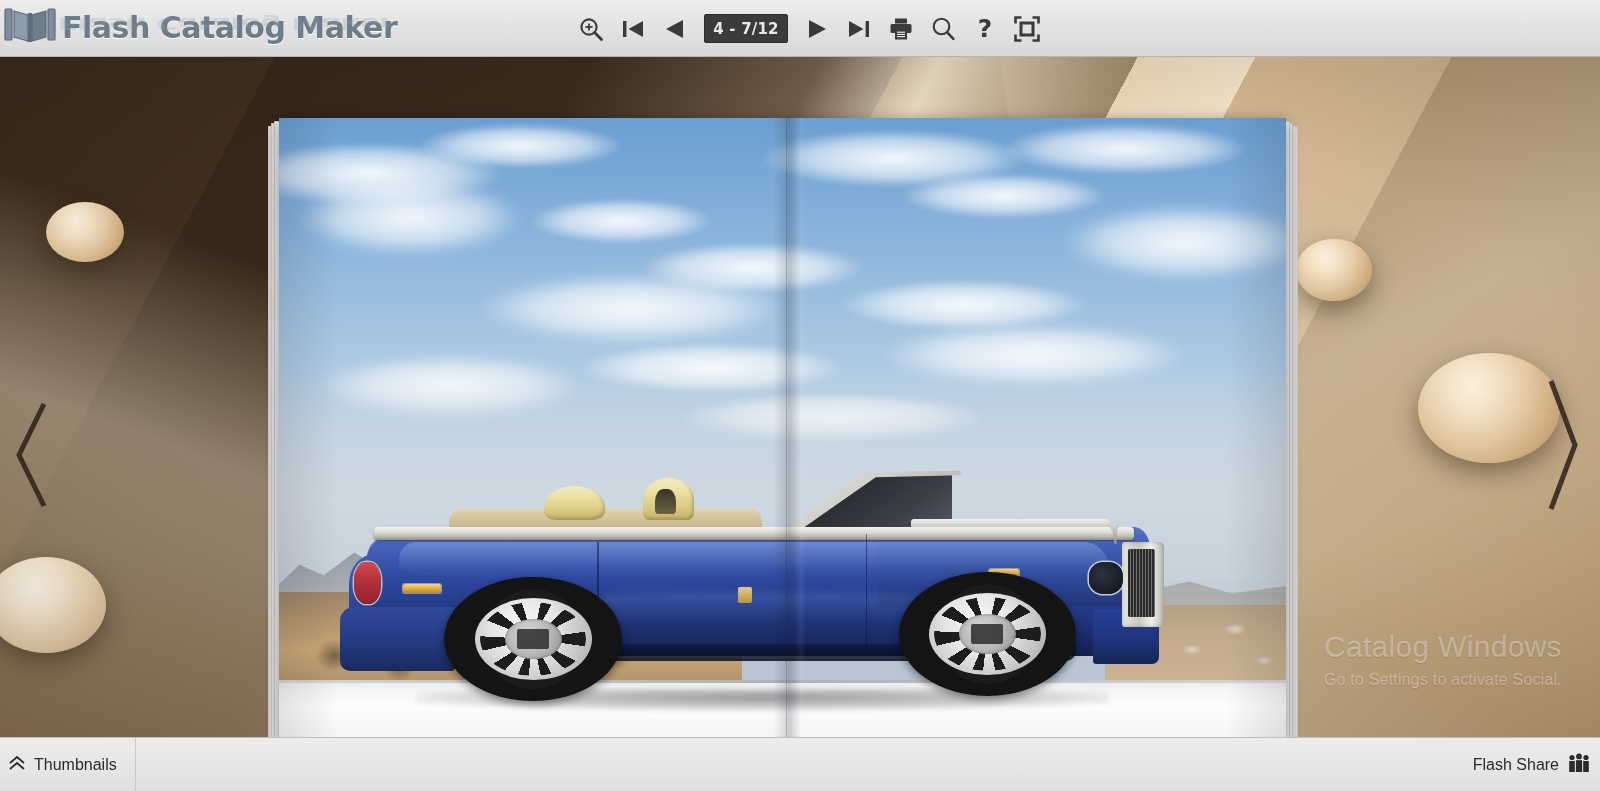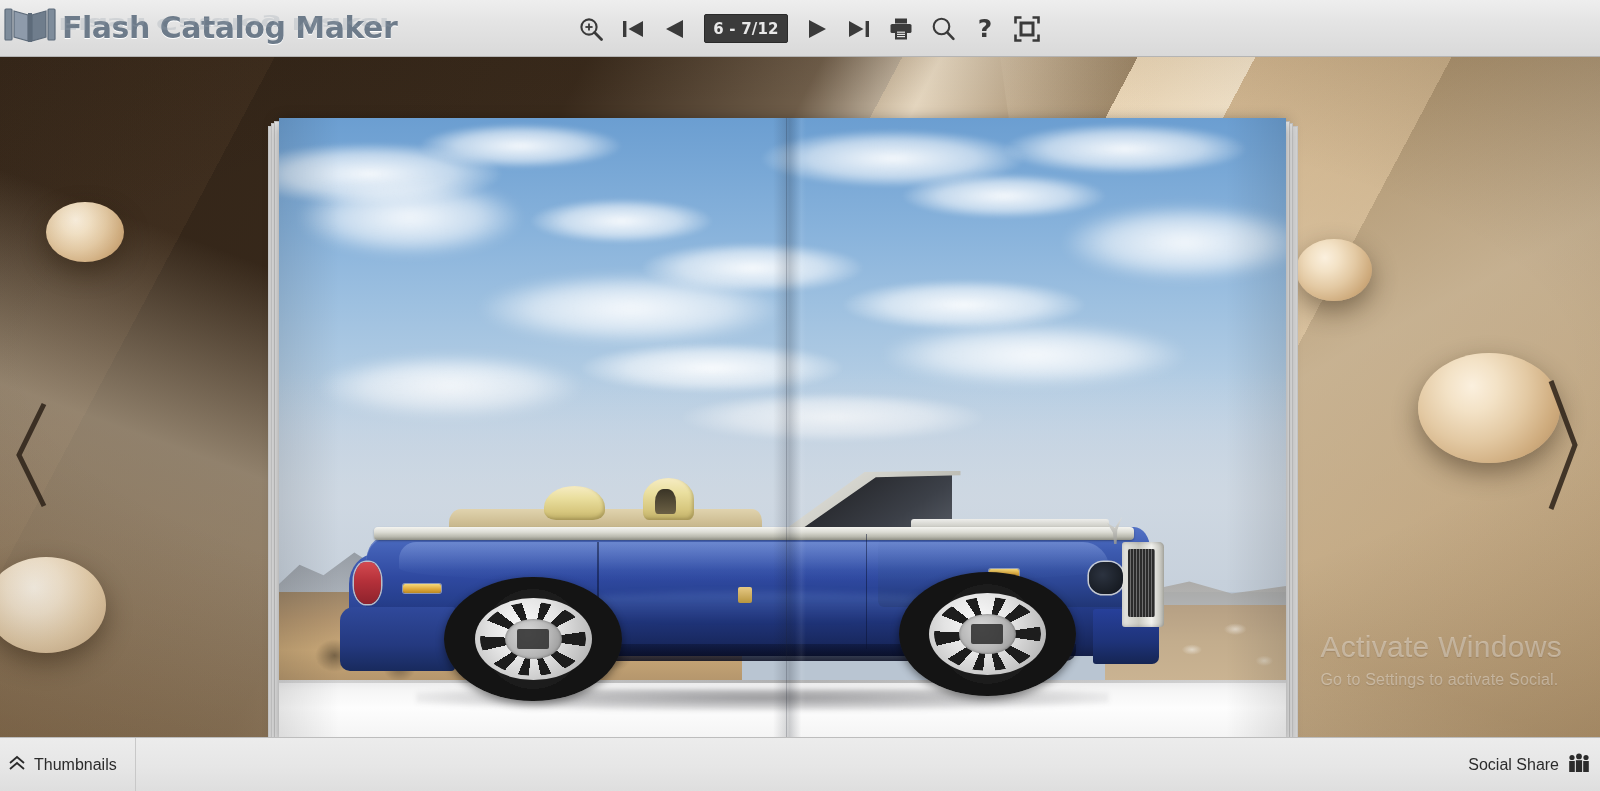--- a/index.html
+++ b/index.html
@@ -584,21 +584,21 @@
       </div>
 
       <div class="tb" title="Previous Page">
         <span>
           <svg width="26" height="24" viewBox="0 0 26 24">
             <polygon points="21,3 21,21 4,12" class="ic"></polygon>
           </svg>
         </span>
       </div>
 
-      <div id="page-indicator" title="6 - 7/12">6 - 7/12</div>
+      <div id="page-indicator" title="6 - 7/12">4 - 7/12</div>
 
       <div class="tb" title="Next Page">
         <span>
           <svg width="26" height="24" viewBox="0 0 26 24">
             <polygon points="5,3 5,21 22,12" class="ic"></polygon>
           </svg>
         </span>
       </div>
 
       <div class="tb" title="Last Page">
@@ -775,40 +775,40 @@
           <div id="gutter-line"></div>
           <div id="spread-shade"></div>
         </div>
 
         <div class="page-half" id="page-left"></div>
         <div class="page-half" id="page-right"></div>
       </div>
     </div>
 
     <div id="watermark">
-      <div id="wm-title">Activate Windows</div>
+      <div id="wm-title">Catalog Windows</div>
       <div id="wm-sub">Go to Settings to activate Social.</div>
     </div>
 
   </div>
 
   <div id="bottombar">
 
     <div id="thumbs-btn">
       <span>
         <svg width="18" height="18" viewBox="0 0 18 18">
           <path d="M2 9 L9 3 L16 9" fill="none" stroke="#2b2b2b" stroke-width="1.8"></path>
           <path d="M2 15 L9 9 L16 15" fill="none" stroke="#2b2b2b" stroke-width="1.8"></path>
         </svg>
       </span>
       <span>Thumbnails</span>
     </div>
 
     <div id="social-btn">
-      <span>Social Share</span>
+      <span>Flash Share</span>
       <span>
         <svg width="22" height="20" viewBox="0 0 22 20">
           <circle cx="4" cy="4.5" r="2.6" fill="#2b2b2b"></circle>
           <rect x="1.2" y="8" width="5.6" height="11" fill="#2b2b2b"></rect>
           <circle cx="11" cy="3.4" r="2.9" fill="#2b2b2b"></circle>
           <rect x="7.9" y="7.2" width="6.2" height="11.8" fill="#2b2b2b"></rect>
           <circle cx="18" cy="4.5" r="2.6" fill="#2b2b2b"></circle>
           <rect x="15.2" y="8" width="5.6" height="11" fill="#2b2b2b"></rect>
         </svg>
       </span>

